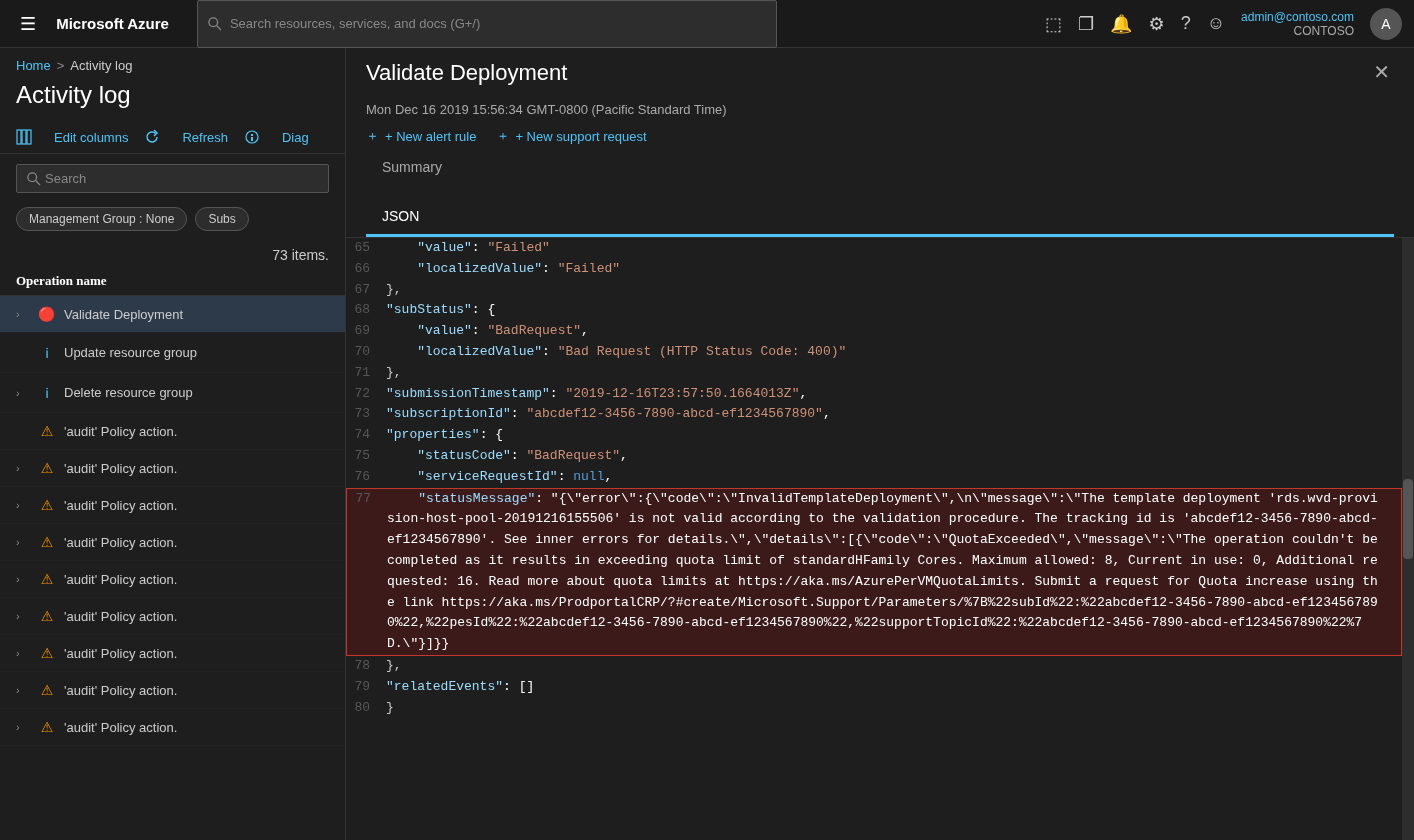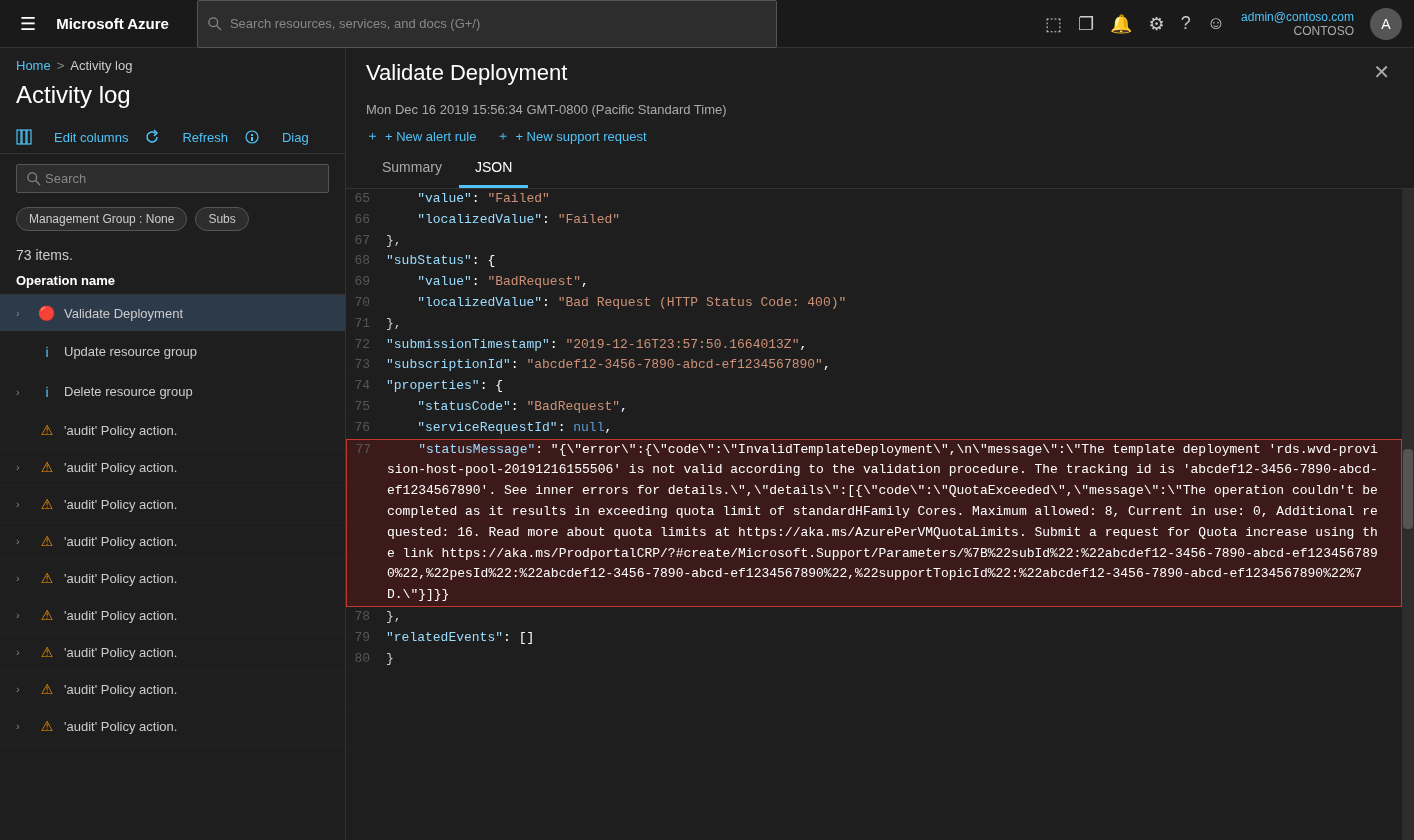--- a/index.html
+++ b/index.html
@@ -30,42 +30,42 @@
     .sidebar-breadcrumb .current { color: #ccc; }
     .sidebar-title { padding: 4px 16px 12px; font-size: 24px; font-weight: 300; color: #fff; }
     .sidebar-toolbar { padding: 8px 16px; display: flex; align-items: center; gap: 16px; border-bottom: 1px solid #333; }
     .sidebar-toolbar-btn { display: flex; align-items: center; gap: 22px; color: #4fc3f7; font-size: 13px; cursor: pointer; background: none; border: none; }
     .sidebar-search { padding: 10px 16px; }
     .sidebar-search-box { display: flex; align-items: center; gap: 4px; background: #2d2d2d; border: 1px solid #555; border-radius: 2px; padding: 6px 10px; }
     .sidebar-search-box input { background: transparent; border: none; color: #ccc; font-size: 13px; outline: none; flex: 1; }
     .sidebar-search-box input::placeholder { color: #888; }
     .sidebar-filters { padding: 4px 16px 8px; display: flex; gap: 8px; flex-wrap: wrap; }
     .filter-pill { background: #2d2d2d; border: 1px solid #555; border-radius: 12px; padding: 4px 12px; font-size: 12px; color: #ccc; cursor: pointer; white-space: nowrap; }
-    .sidebar-count { padding: 8px 16px 4px; font-size: 14px; color: #ccc; }
-    .sidebar-col-header { padding: 6px 16px; font-size: 13px; font-weight: 600; color: #fff; border-bottom: 1px solid #333; }
+    .sidebar-count { padding: 8px 16px 4px; font-size: 14px; color: #ccc; text-align: right; }
+    .sidebar-col-header { padding: 6px 16px; font-size: 13px; font-weight: 600; color: #fff; border-bottom: 1px solid #333; font-family: Liberation Serif, serif; }
     .sidebar-items { flex: 1; overflow-y: auto; }
     .sidebar-item { display: flex; align-items: center; padding: 10px 16px; cursor: pointer; gap: 8px; font-size: 13px; color: #ccc; border-bottom: 1px solid #222; }
     .sidebar-item.active { background: #2d3a4a; }
     .sidebar-item .expand-icon { color: #888; font-size: 11px; width: 14px; }
     .sidebar-item .status-icon { font-size: 14px; width: 18px; text-align: center; }
     .sidebar-item .item-name { flex: 1; overflow: hidden; text-overflow: ellipsis; white-space: nowrap; }
     .icon-error { color: #f44336; }
     .icon-info { color: #4fc3f7; }
     .icon-warn { color: #ff9800; }
 
     
     .detail-panel { flex: 1; background: #1e1e1e; display: flex; flex-direction: column; overflow: hidden; }
     .detail-header { padding: 12px 20px 0; border-bottom: 1px solid #333; flex-shrink: 0; }
     .detail-title-row { display: flex; align-items: flex-start; justify-content: space-between; }
     .detail-title { font-size: 22px; font-weight: 300; color: #fff; }
     .detail-subtitle { font-size: 13px; color: #aaa; margin-top: 16px; }
     .detail-close { color: #aaa; font-size: 20px; cursor: pointer; padding: 4px; margin-top: -4px; }
     .detail-actions { display: flex; align-items: center; gap: 20px; padding: 10px 0 6px; }
     .detail-action-btn { display: flex; align-items: center; gap: 6px; color: #4fc3f7; font-size: 13px; cursor: pointer; background: none; border: none; }
-    .detail-tabs { display: flex; gap: 1px; border-bottom: none; }
+    .detail-tabs { display: flex; gap: 12px; border-bottom: none; flex-direction: column; }
     .detail-tab { padding: 8px 16px 10px; font-size: 14px; color: #aaa; cursor: pointer; border-bottom: 3px solid transparent; }
     .detail-tab.active { color: #fff; border-bottom: 3px solid #4fc3f7; }
 
     
     .json-content { flex: 1; overflow: auto; background: #1e1e1e; padding: 0; display: flex; }
     .json-lines { flex: 1; font-family: 'Consolas', 'Courier New', monospace; font-size: 13px; line-height: 1.6; }
     .line { display: flex; }
     .line-num { width: 40px; text-align: right; padding-right: 16px; color: #555; user-select: none; flex-shrink: 0; }
     .line-content { flex: 1; padding-right: 20px; white-space: pre-wrap; word-break: break-all; }
     .json-key { color: #9cdcfe; }

